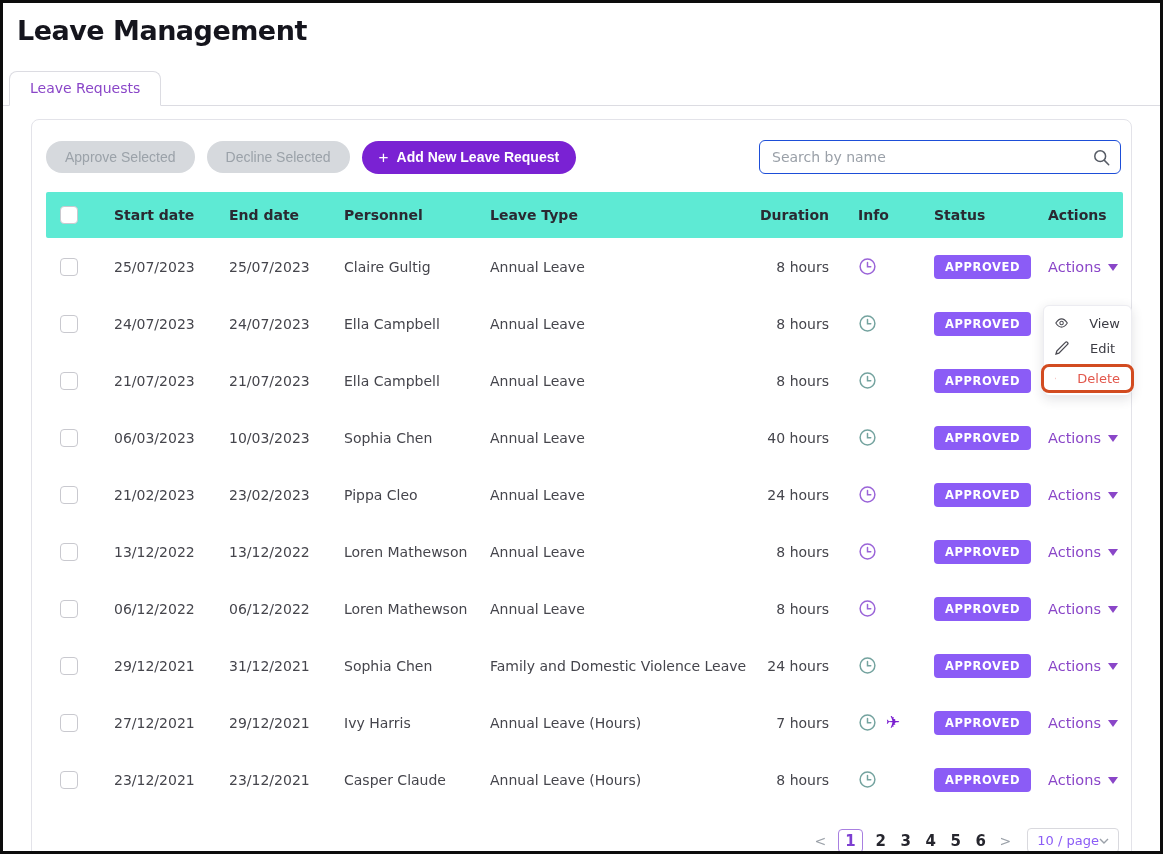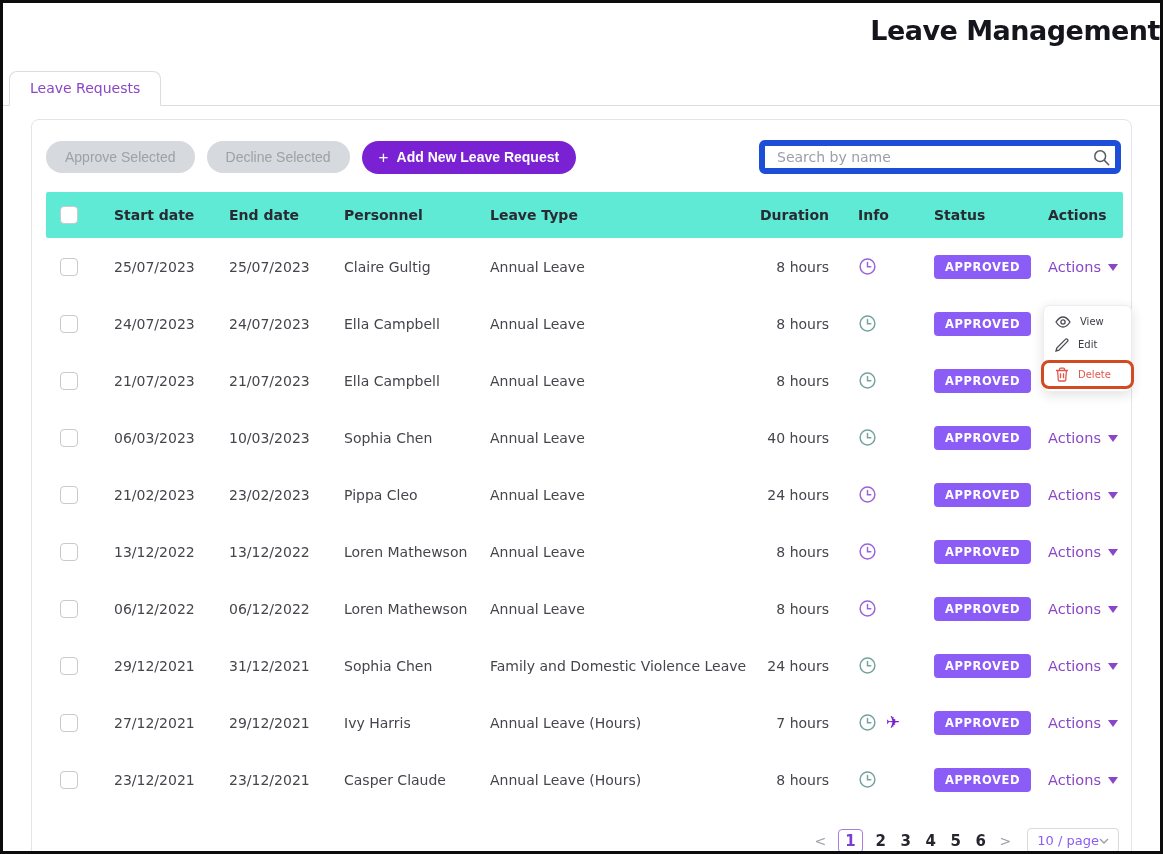--- a/index.html
+++ b/index.html
@@ -1,34 +1,34 @@
 <!DOCTYPE html>
 <html><head>
 <meta charset="utf-8">
 <style>
   * { margin:0; padding:0; box-sizing:border-box; }
   body { font-family:"DejaVu Sans","Liberation Sans",sans-serif; background:#fff; }
   .frame { width:1163px; height:854px; border:3px solid #0c0c0c; background:#fff; overflow:hidden; position:relative; }
 
-  .page-title { font-size:27px; font-weight:800; color:#15151d; letter-spacing:-0.5px; padding:12px 0 0 14px;text-align:right; }
+  .page-title { font-size:27px; font-weight:800; color:#15151d; letter-spacing:-0.5px; padding:12px 0 0 14px; }
 
   .tabbar { display:flex; align-items:flex-end; border-bottom:1px solid #dcdce2; padding-left:6px; margin-top:24px; }
   .tab { position:relative; top:1px; background:#fff; border:1px solid #dcdce2; border-bottom:1px solid #fff; border-radius:8px 8px 0 0; padding:8px 20px 9px; font-size:14px; color:#8a46c8; cursor:pointer; }
 
   .card { margin:13px 28px 0; border:1px solid #e3e3e9; border-radius:8px; padding:16px 8px 16px 14px; background:#fff; min-height:733px; }
 
   .toolbar { display:flex; align-items:center; justify-content:space-between; margin:4px 2px 18px 0; }
   .btn-group { display:flex; gap:12px; align-items:center; }
   .btn { border:none; border-radius:17px; font-size:14px; padding:8px 19px; font-family:Liberation Sans, sans-serif; cursor:pointer; }
   .btn-disabled { background:#d6d9dd; color:#9ba2a9; }
   .btn-primary { background:#7a22d3; color:#fff; font-weight:600; display:flex; align-items:center; gap:8px; padding:8px 17px; }
   .btn-primary .plus { font-size:17px; font-weight:400; line-height:1; }
 
   .search-wrap { position:relative; width:362px; }
-  .search-wrap input { width:100%; height:34px; border:6px solid #1d4ed8; border-radius:6px; padding:0 36px 0 12px; font-size:14px; color:#3c3c44; font-family:inherit; outline:none; }
+  .search-wrap input { width:100%; height:34px; border:1px solid #1d4ed8; border-radius:6px; padding:0 36px 0 12px; font-size:14px; color:#3c3c44; font-family:inherit; outline:none; }
   .search-wrap input::placeholder { color:#9aa0a8; }
   .search-wrap .search-ic { position:absolute; right:11px; top:9px; }
 
   .table-header, .trow { display:grid; grid-template-columns:56px 115px 115px 146px 280px 76px 90px 112px 1fr; align-items:center; }
   .table-header { height:46px; background:#5eead4; border-radius:2px; }
   .table-header .cell { font-weight:600; color:#2a2a32; }
   .trow { height:57px; position:relative; }
   .cell { padding-left:12px; font-size:14px; color:#45454c; }
   .c-check { padding-left:14px; display:flex; }
   .c-dur { text-align:right; padding-right:5px; padding-left:0; }
@@ -43,21 +43,21 @@
   .actions-link { display:inline-flex; align-items:center; gap:7px; color:#8a46c8; font-size:14.5px; cursor:pointer; }
   .actions-link svg { margin-top:2px; }
 
   .clock { display:inline-flex; }
   .clock--purple { color:#9a64d8; }
   .clock--teal { color:#74a39f; }
   .plane { color:#7a1fd0; font-size:17px; line-height:1; }
 
   .menu { display:none; }
   .trow.menu-open .menu { display:block; position:absolute; top:46px; right:-9px; width:89px; background:#fff; border:1px solid #ececf1; border-radius:6px; box-shadow:0 3px 12px rgba(40,40,60,0.14); padding:5px 0 3px; z-index:30; }
-  .menu-item { display:flex; align-items:center; gap:9px; padding:5px 11px; font-size:10px; color:#3c3c44; cursor:pointer; background:#fff; }
+  .menu-item { display:flex; align-items:center; gap:21px; padding:5px 11px; font-size:13px; color:#3c3c44; cursor:pointer; background:#fff; }
   .menu-item--delete { color:#e2574c; border:3px solid #d24b20; border-radius:8px; margin:3px -3px -1px -3px; padding:4px 11px; }
 
   .pagination { display:flex; align-items:center; justify-content:flex-end; gap:11px; margin:20px 4px 6px 0; }
   .pg-chevron { color:#9aa0a8; font-size:14px; cursor:pointer; padding:0 1px; }
   .page-num { font-size:15px; font-weight:600; color:#26262e; cursor:pointer; min-width:14px; text-align:center; }
   .page-num--active { border:1px solid #a87fe0; border-radius:4px; color:#7d3fd1; padding:2px 6px; }
   .page-size { display:flex; align-items:center; gap:0; border:1px solid #d9d9de; border-radius:4px; padding:4px 9px; font-size:13px; color:#8b5cf6; cursor:pointer; margin-left:4px; }
 </style>
 </head>
 <body>

